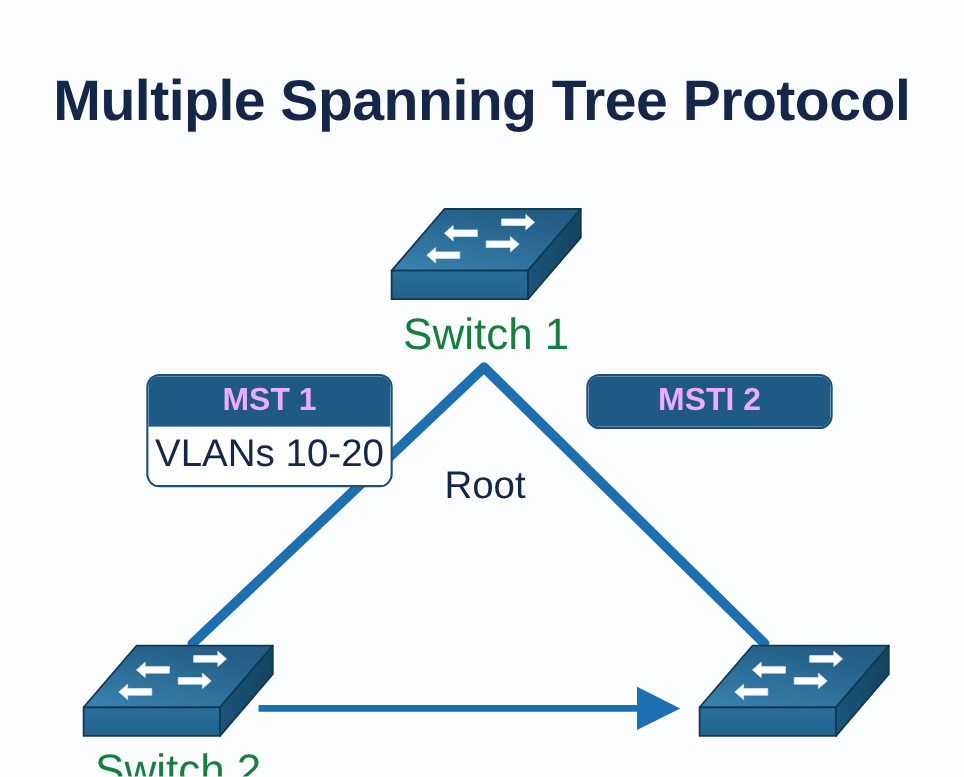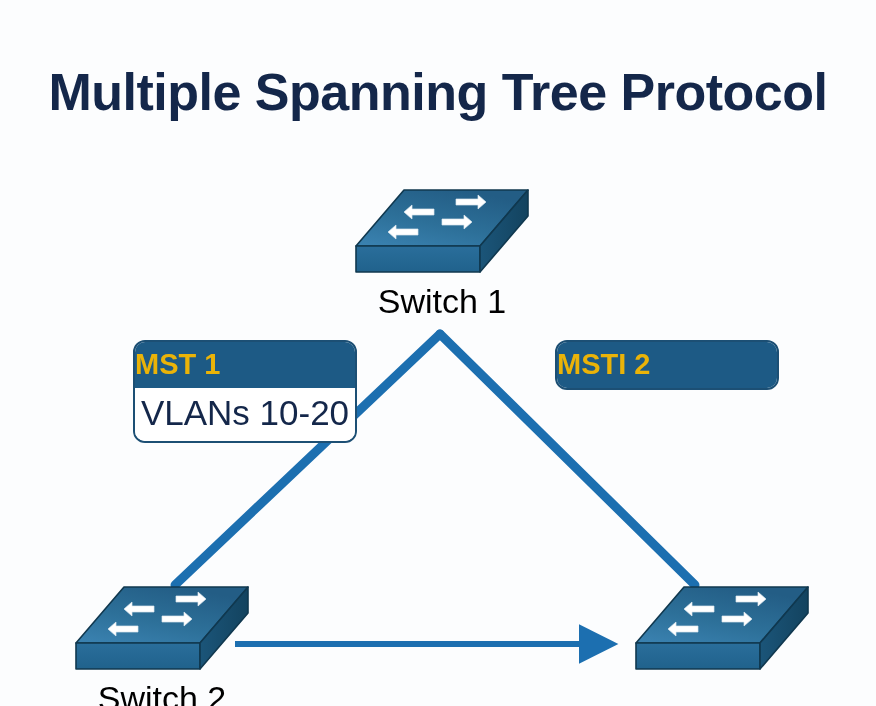--- a/index.html
+++ b/index.html
@@ -48,42 +48,42 @@
   }
   .switch-icon {
     position: relative;
     width: 180px;
     height: 104px;
     display: block;
   }
   .switch-label {
     width: 180px;
     text-align: center;
-    font-size: 34px;
-    color: #000000;
+    font-size: 40px;
+    color: #15803d;
     white-space: nowrap;
     margin-top: 2px;
   }
 
   
   .mst-box {
     position: absolute;
     width: 224px;
     border: 2px solid #1c4f74;
     border-radius: 12px;
     background: #ffffff;
     overflow: hidden;
     box-sizing: border-box;
   }
   .mst-head {
     background: #1d5a85;
-    color: #eab308;
+    color: #f0abfc;
     font-size: 29px;
     font-weight: bold;
-    text-align: left;
+    text-align: center;
     padding: 7px 0 9px 0;
     line-height: 1.05;
     white-space: nowrap;
   }
   .mst-body {
     background: #ffffff;
     color: #14274a;
     font-size: 35px;
     text-align: center;
     padding: 7px 0 9px 0;
@@ -175,18 +175,19 @@
         <polygon points="120,46 112,39 112,43 90,43 90,49 112,49 112,53"></polygon>
       </g>
     </svg>
   </div>
 
   <div class="mst-box" style="left:133px; top:300px;">
     <div class="mst-head">MST 1</div>
     <div class="mst-body">VLANs 10-20</div>
   </div>
 
-  <div class="mst-box" style="left:555px; top:300px;">
+  <div class="mst-box" style="left:533px; top:300px;">
     <div class="mst-head">MSTI 2</div>
   </div>
 
+  <div class="root-label" style="left:404px; top:382px;">Root</div>
 
 </div>
 
 </body></html>

